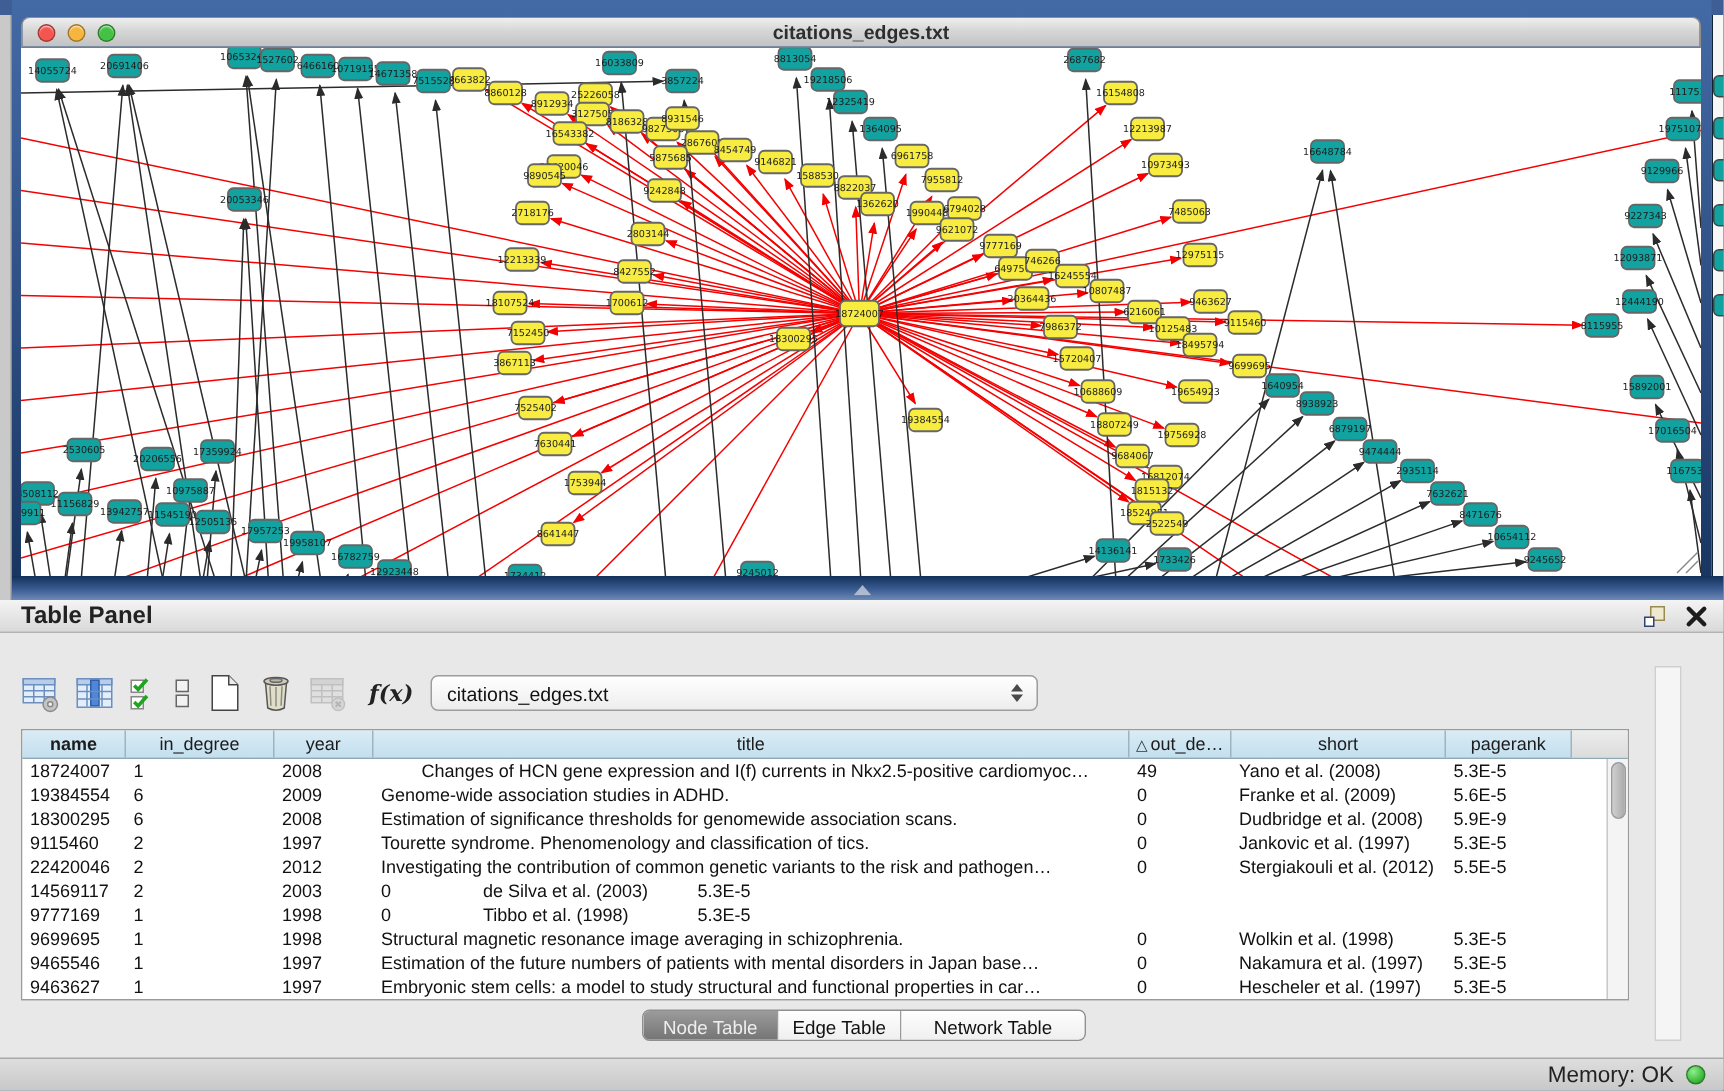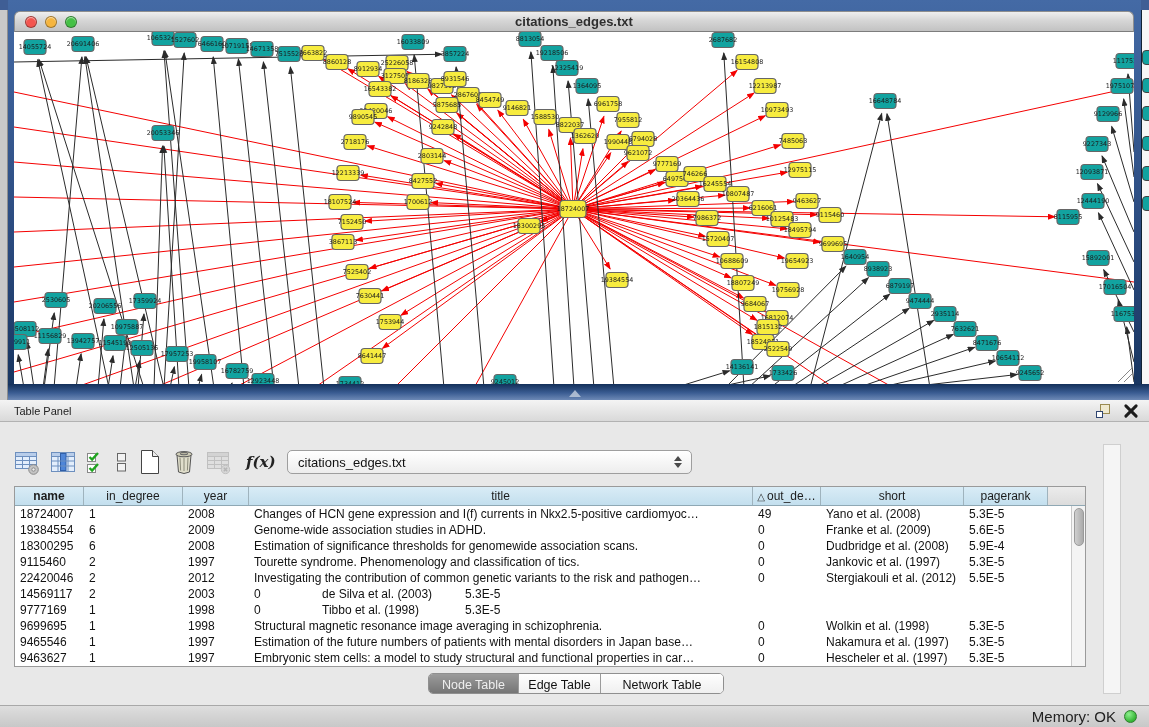--- a/index.html
+++ b/index.html
@@ -27,21 +27,21 @@
   .right-sliver { position:absolute; left:1141px; top:10px; width:8px; height:374px; background:#f7f7f7; border-left:1px solid #123; }
   .sliver-node { position:absolute; left:0px; width:9px; height:15px; background:#12a3a0; border:1px solid #444; border-radius:4px 0 0 4px; }
   .divider-handle { position:absolute; left:569px; top:390px; width:12px; height:7px; background:#c4cedd;
      clip-path:polygon(50% 0, 100% 100%, 0 100%); opacity:.8; }
 
   
   .table-panel { position:absolute; left:0; top:400px; width:1149px; height:327px; background:#e8e8e8; }
   .panel-header { position:absolute; left:0; top:0; width:1149px; height:22px;
      background:linear-gradient(180deg,#f4f4f4,#d9d9d9); border-bottom:1px solid #b2b2b2;
      display:flex; align-items:center; }
-  .panel-title { font-size:11px; color:#222; margin-left:14px; }
+  .panel-title { font-size:16px; color:#222; margin-left:14px;font-weight:bold; }
   .panel-header-icons { position:absolute; right:10px; top:3px; display:flex; gap:12px; align-items:center; }
   .ph-icon { width:16px; height:16px; cursor:pointer; }
 
   .toolbar { position:absolute; left:14px; top:44px; height:36px; display:flex; align-items:center; }
   .tb-icon { margin-right:9px; display:flex; align-items:center; justify-content:center; cursor:pointer; }
   .fx-label { font-family:"DejaVu Serif", serif; font-style:italic; font-weight:bold; font-size:15px; color:#222; margin:0 2px 0 4px; }
   .combo { position:absolute; left:273px; top:6px; width:405px; height:24px; background:linear-gradient(180deg,#ffffff,#ededed);
      border:1px solid #9e9e9e; border-radius:5px; display:flex; align-items:center; box-shadow:inset 0 1px 0 #fff; }
   .combo-text { font-size:13px; color:#111; margin-left:10px; flex:1; }
   .combo-arrows { width:18px; display:flex; flex-direction:column; align-items:center; gap:2px; margin-right:4px; }
@@ -592,42 +592,42 @@
         <div class="th" style="width: 68px;"><span class="sort-glyph">△</span><span>out_de…</span></div>
         <div class="th" style="width: 143px;"><span>short</span></div>
         <div class="th" style="width: 84px;"><span>pagerank</span></div>
         <div class="th filler" style="flex: 1 1 0%;"></div>
       </div>
     <div class="tbody" id="tbody">
         <div class="tr">
           <div class="td" style="width: 69px;">18724007</div>
           <div class="td" style="width: 99px;">1</div>
           <div class="td" style="width: 66px;">2008</div>
-          <div class="td" style="width: 504px;">Changes of HCN gene expression and I(f) currents in Nkx2.5-positive cardiomyoc…</div>
+          <div class="td" style="width: 504px; text-align: center;">Changes of HCN gene expression and I(f) currents in Nkx2.5-positive cardiomyoc…</div>
           <div class="td" style="width: 68px;">49</div>
           <div class="td" style="width: 143px;">Yano et al. (2008)</div>
           <div class="td" style="width: 84px;">5.3E-5</div>
         </div>
         <div class="tr">
           <div class="td" style="width: 69px;">19384554</div>
           <div class="td" style="width: 99px;">6</div>
           <div class="td" style="width: 66px;">2009</div>
           <div class="td" style="width: 504px;">Genome-wide association studies in ADHD.</div>
           <div class="td" style="width: 68px;">0</div>
           <div class="td" style="width: 143px;">Franke et al. (2009)</div>
           <div class="td" style="width: 84px;">5.6E-5</div>
         </div>
         <div class="tr">
           <div class="td" style="width: 69px;">18300295</div>
           <div class="td" style="width: 99px;">6</div>
           <div class="td" style="width: 66px;">2008</div>
           <div class="td" style="width: 504px;">Estimation of significance thresholds for genomewide association scans.</div>
           <div class="td" style="width: 68px;">0</div>
           <div class="td" style="width: 143px;">Dudbridge et al. (2008)</div>
-          <div class="td" style="width: 84px;">5.9E-4</div>
+          <div class="td" style="width: 84px;">5.9E-9</div>
         </div>
         <div class="tr">
           <div class="td" style="width: 69px;">9115460</div>
           <div class="td" style="width: 99px;">2</div>
           <div class="td" style="width: 66px;">1997</div>
           <div class="td" style="width: 504px;">Tourette syndrome. Phenomenology and classification of tics.</div>
           <div class="td" style="width: 68px;">0</div>
           <div class="td" style="width: 143px;">Jankovic et al. (1997)</div>
           <div class="td" style="width: 84px;">5.3E-5</div>
         </div>

